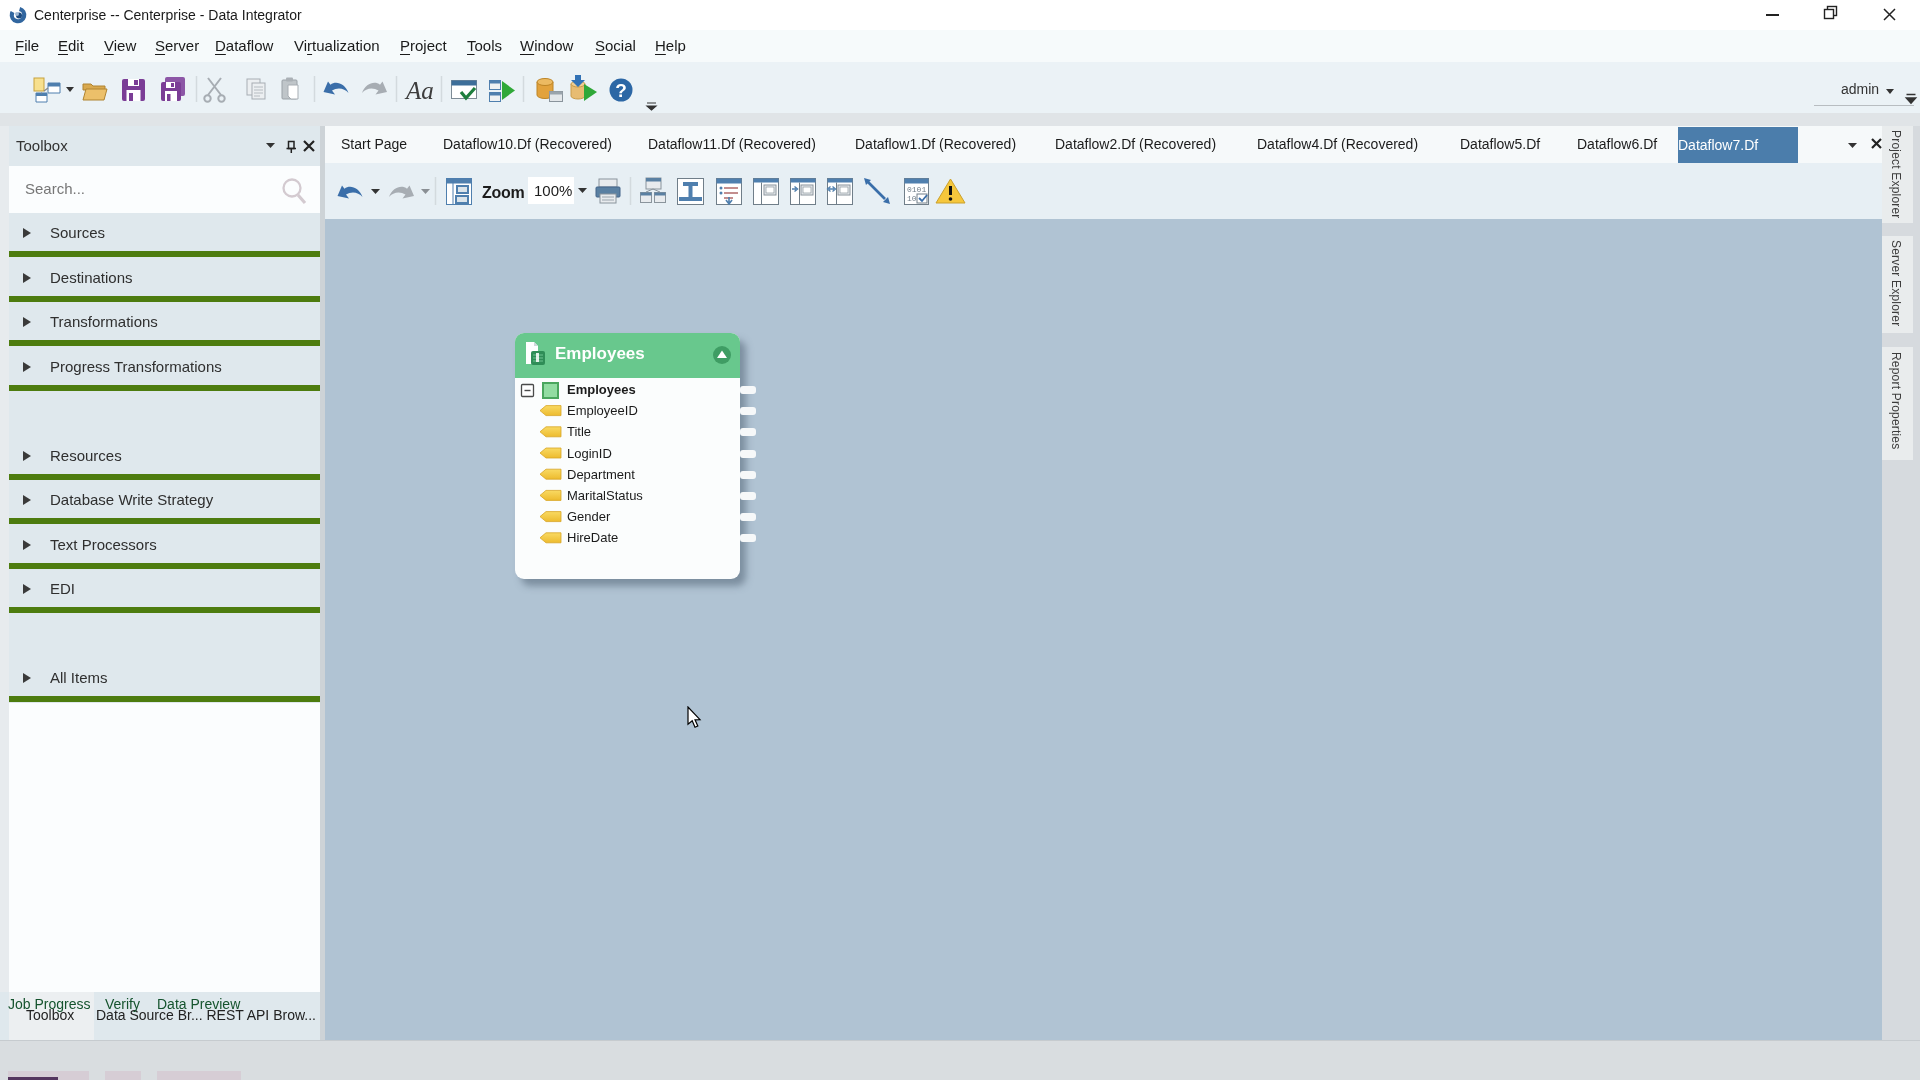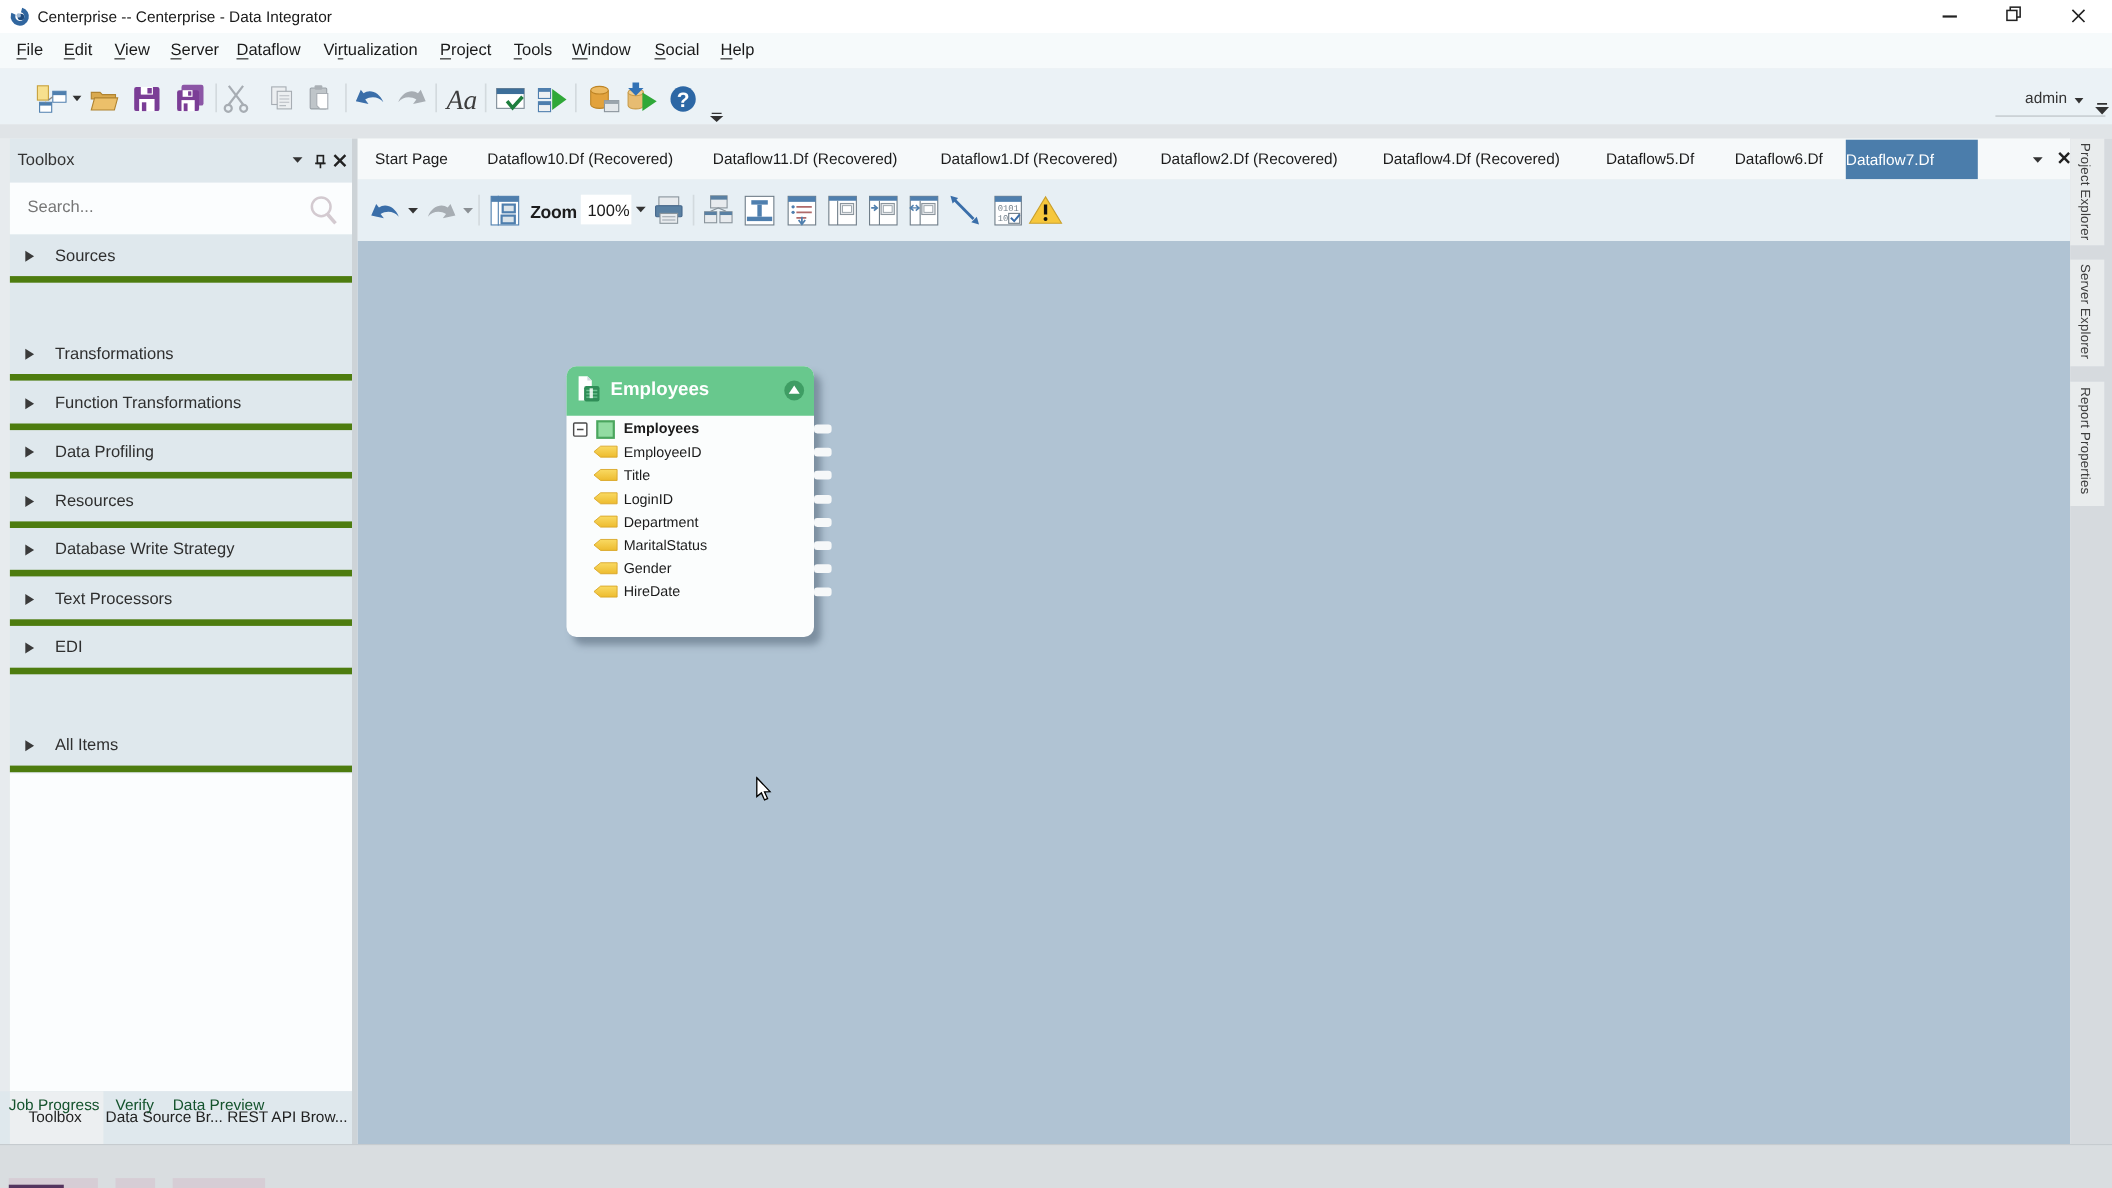--- a/index.html
+++ b/index.html
@@ -280,31 +280,31 @@
       <span>Search...</span>
     </div>
   <svg class="abs" style="left:278px;top:175px" width="32" height="32">
     <circle cx="14" cy="13" r="8.5" fill="none" stroke="#d3cad0" stroke-width="2.3"></circle>
     <path d="M20 20 L27 28" stroke="#d3cad0" stroke-width="3.2"></path>
   </svg>
   <div class="tbrow" style="top:213px">
       <div class="arr"></div>
       <div class="lbl">Sources</div>
     </div>
+  <div class="tbrow" style="top:257.5px">
+      <div class="arr"></div>
+      <div class="lbl">Destinations</div>
+    </div>
   <div class="tbrow" style="top:302px">
       <div class="arr"></div>
       <div class="lbl">Transformations</div>
     </div>
   <div class="tbrow" style="top:346.5px">
       <div class="arr"></div>
-      <div class="lbl">Function Transformations</div>
-    </div>
-  <div class="tbrow" style="top:391px">
-      <div class="arr"></div>
-      <div class="lbl">Data Profiling</div>
+      <div class="lbl">Progress Transformations</div>
     </div>
   <div class="tbrow" style="top:435.5px">
       <div class="arr"></div>
       <div class="lbl">Resources</div>
     </div>
   <div class="tbrow" style="top:480px">
       <div class="arr"></div>
       <div class="lbl">Database Write Strategy</div>
     </div>
   <div class="tbrow" style="top:524.5px">

